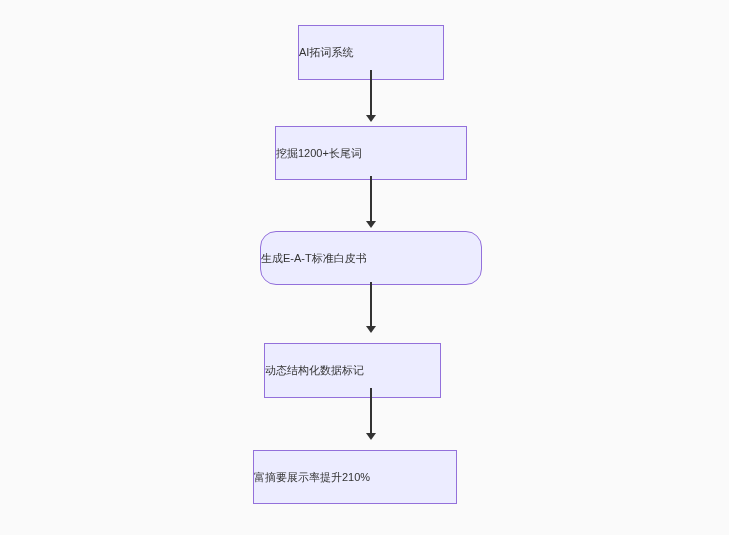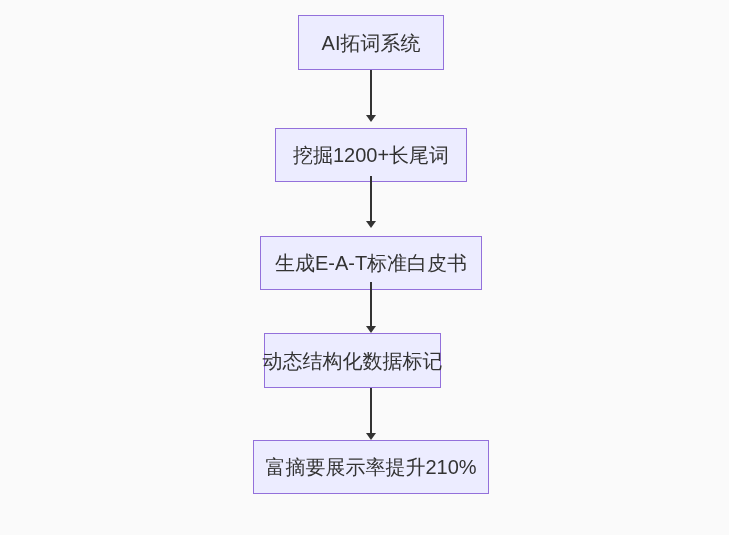--- a/index.html
+++ b/index.html
@@ -16,34 +16,35 @@
     }
     .canvas {
       position: absolute;
       inset: 0;
     }
     .node {
       position: absolute;
       box-sizing: border-box;
       display: flex;
       align-items: center;
-      justify-content: center;
+      justify-content: flex-start;
       background: var(--node-fill, #ececff);
       border: 1px solid var(--node-border, #9370db);
       color: var(--node-text, #333333);
-      font-size: 20px;
+      font-size: 11px;
       line-height: 1.3;
       text-align: center;
       white-space: nowrap;
+      margin-top: 10px;
     }
     #node-1 { left: 298px; top: 15px;  width: 146px; height: 55px; }
-    #node-2 { left: 275px; top: 128px; width: 192px; height: 54px; }
-    #node-3 { left: 260px; top: 236px; width: 222px; height: 54px; }
+    #node-2 { left: 275px; top: 116px; width: 192px; height: 54px; }
+    #node-3 { left: 260px; top: 221px; width: 222px; height: 54px; border-radius: 16px; }
     #node-4 { left: 264px; top: 333px; width: 177px; height: 55px; }
-    #node-5 { left: 253px; top: 440px; width: 236px; height: 54px; }
+    #node-5 { left: 253px; top: 440px; width: 204px; height: 54px; }
 
     .arrow {
       position: absolute;
       left: 370px;
       width: 2px;
       background: var(--arrow, #333333);
     }
     .arrow::after {
       content: '';
       position: absolute;

